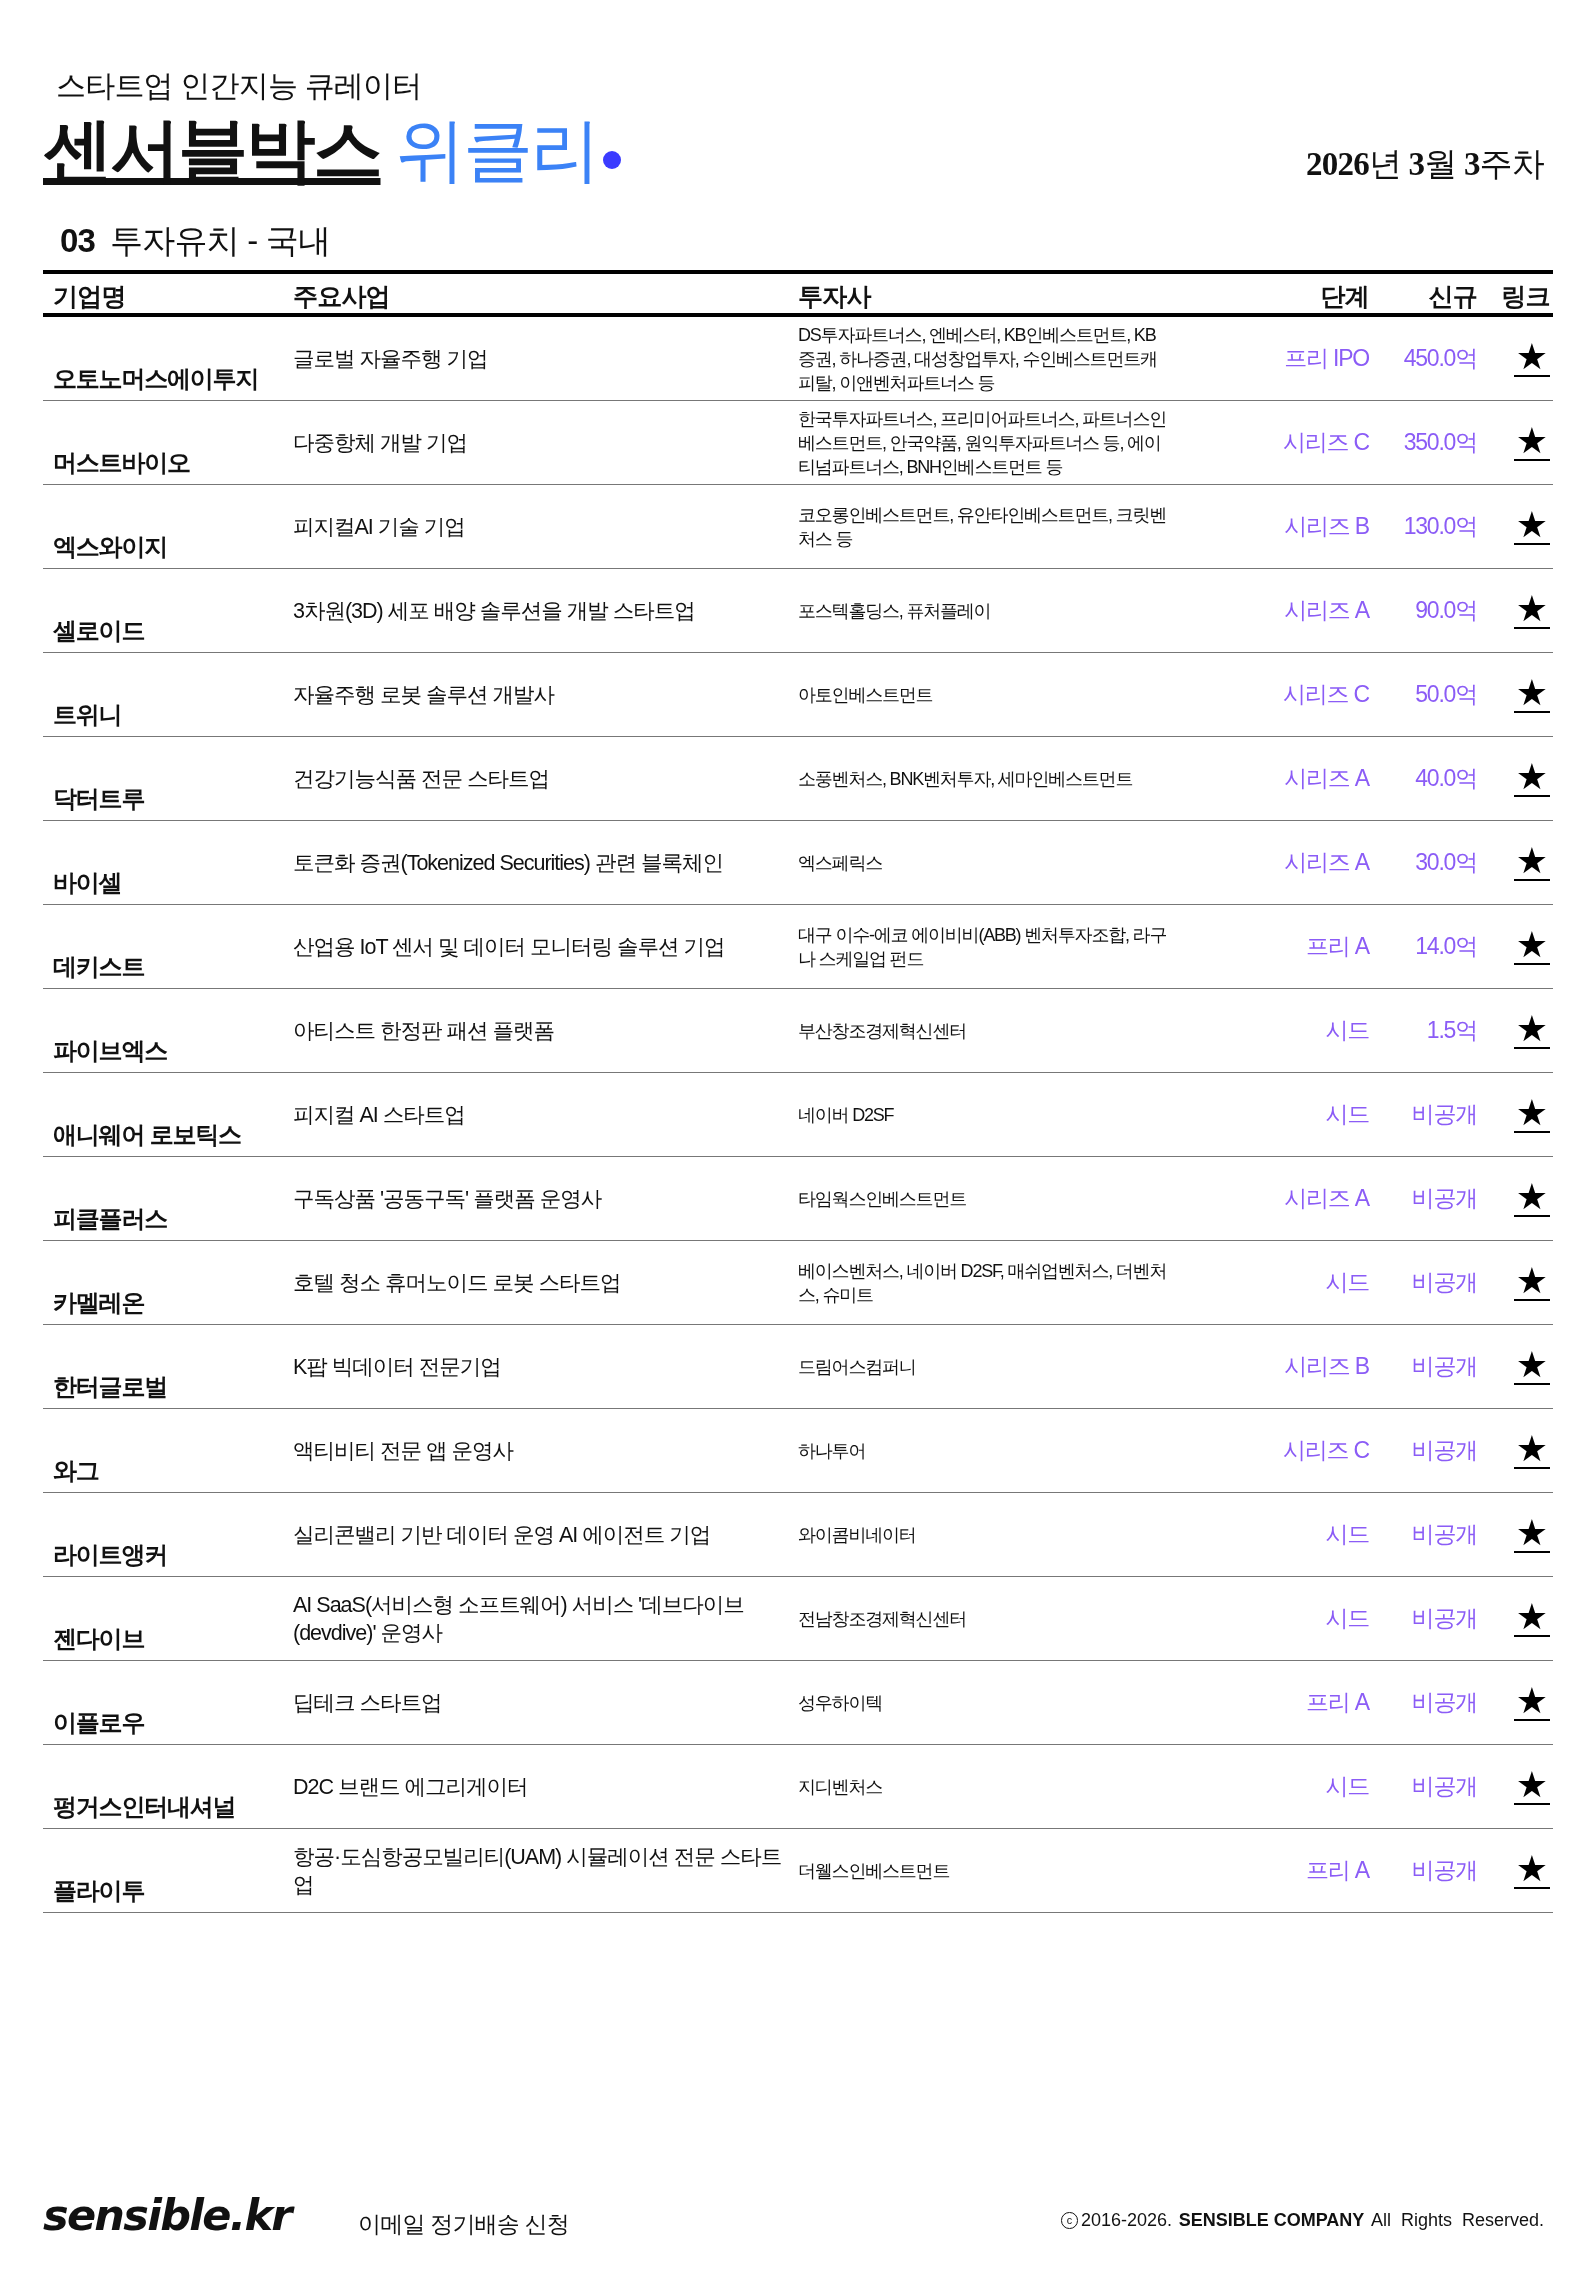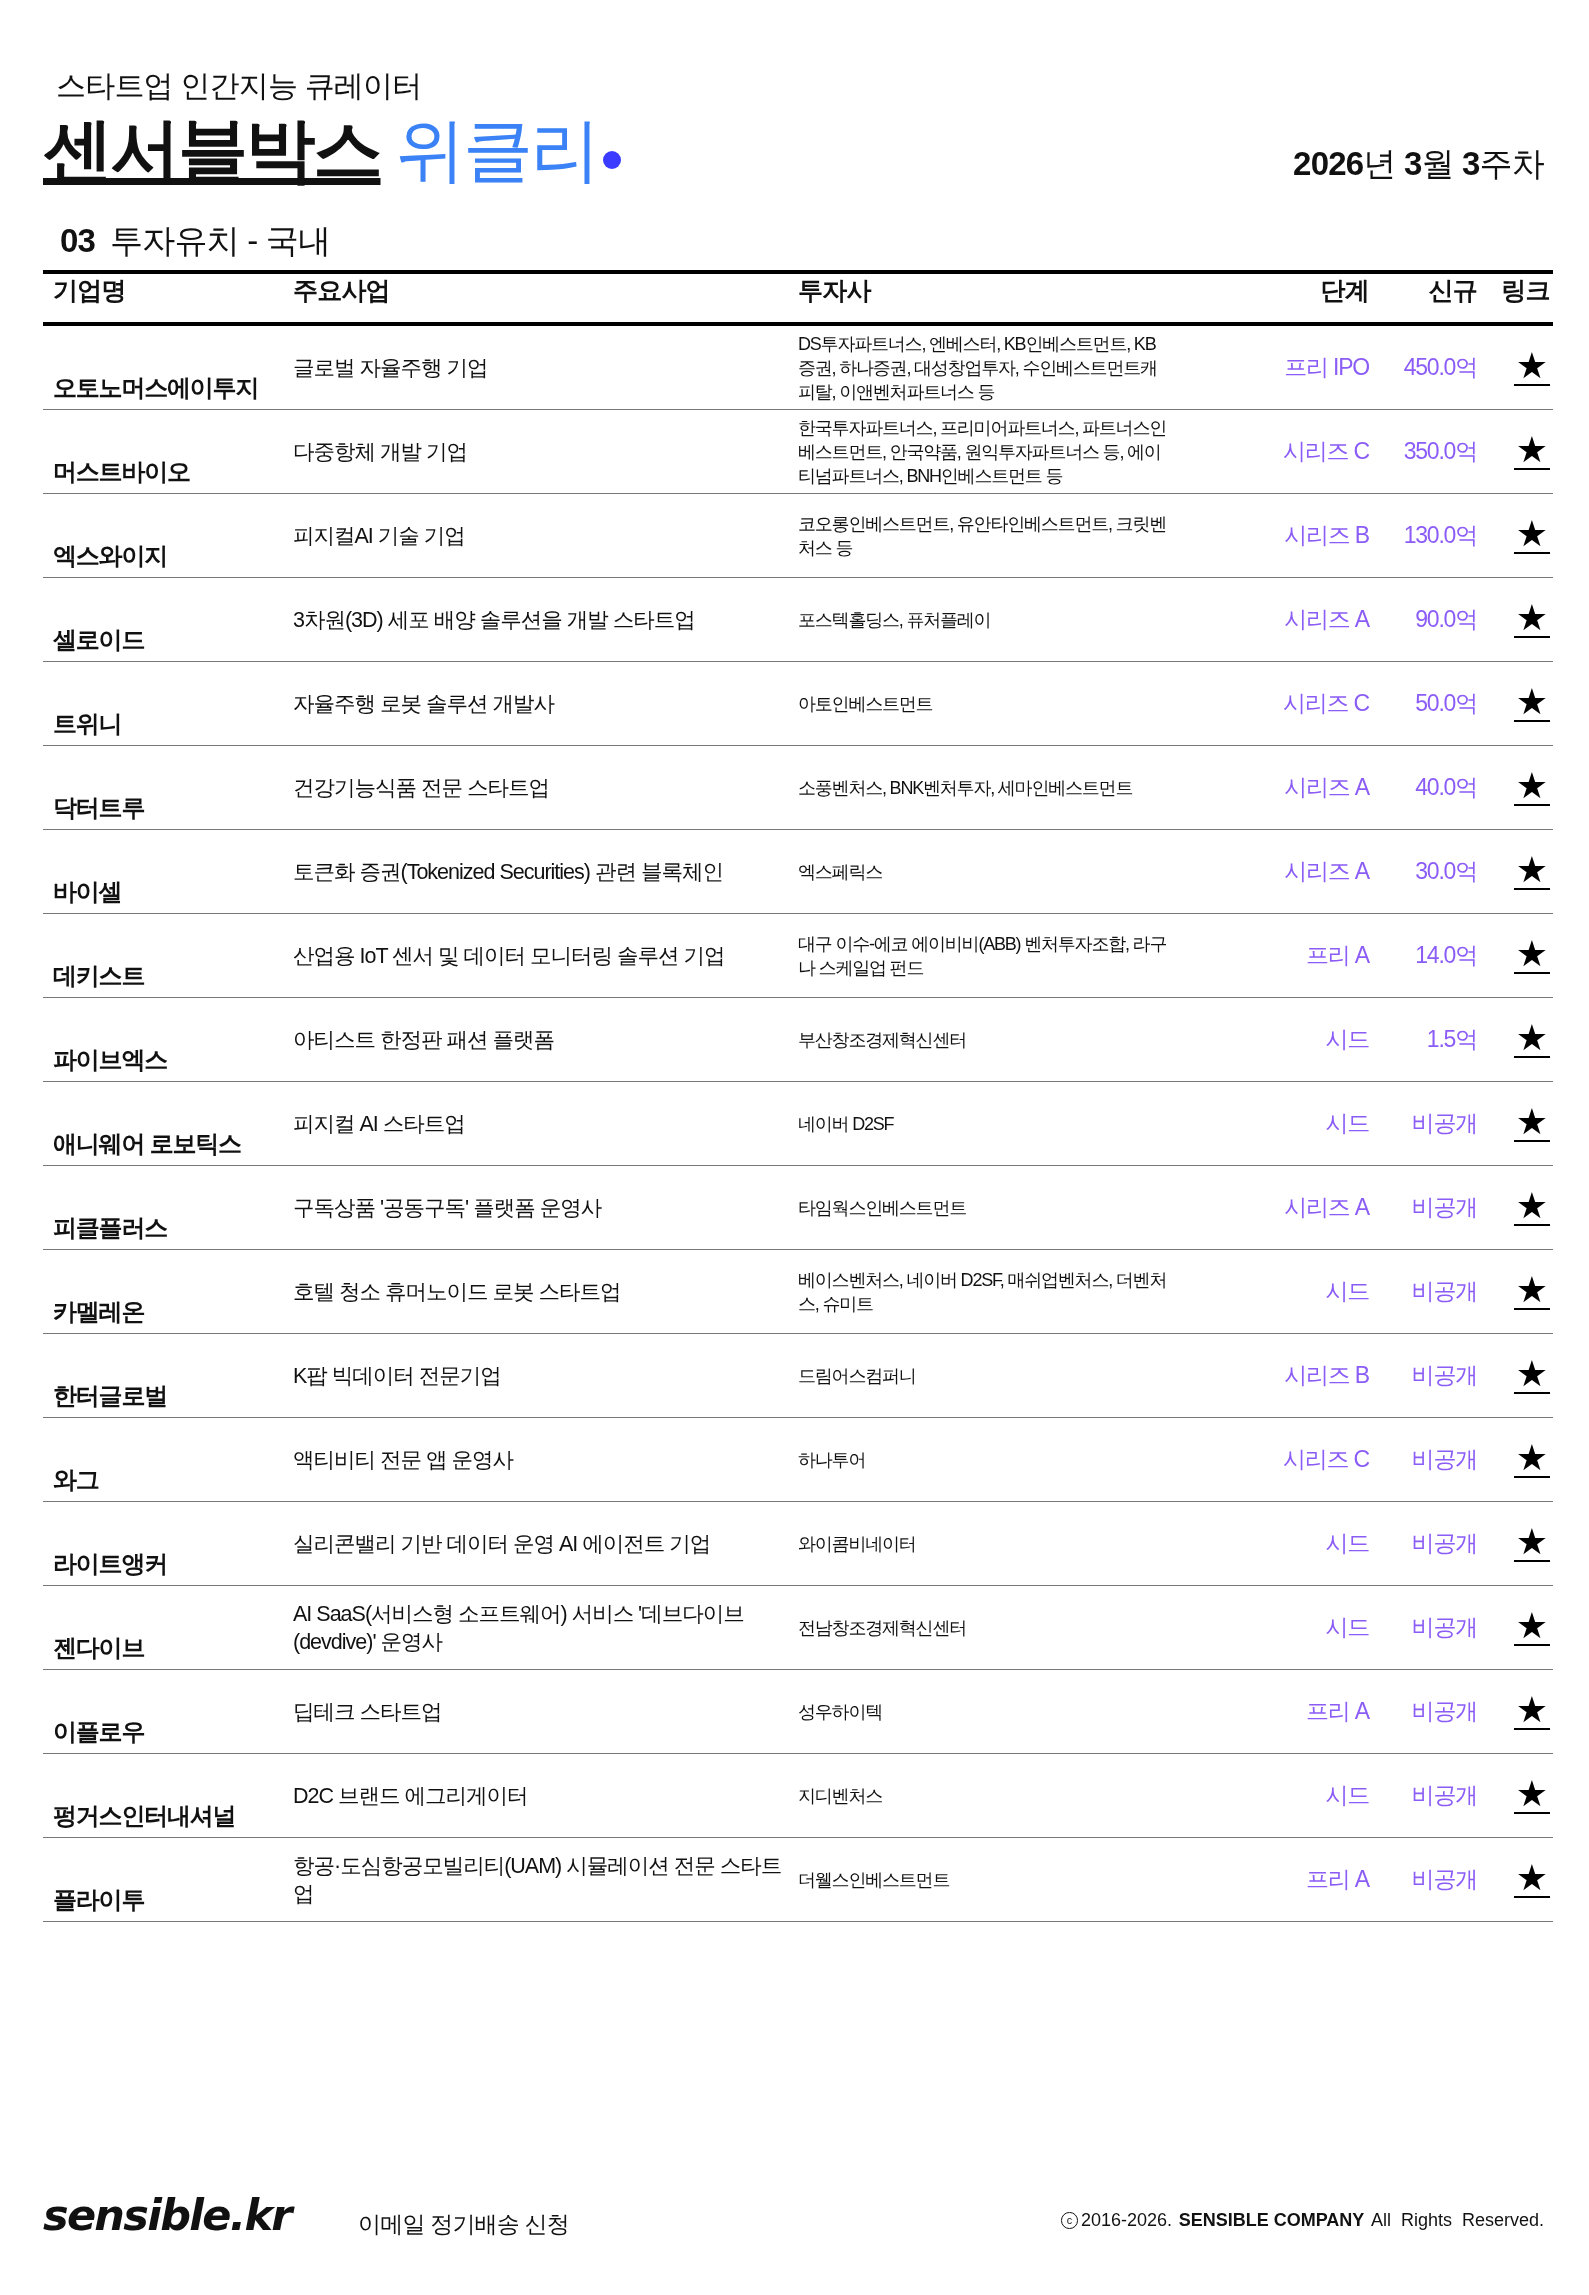--- a/index.html
+++ b/index.html
@@ -4,28 +4,28 @@
 <style>
   * { box-sizing: border-box; margin: 0; padding: 0; }
   html, body { width: 1589px; height: 2295px; background: #ffffff; }
   body { font-family: "Liberation Sans", "DejaVu Sans", sans-serif; color: #111; position: relative; overflow: hidden; }
 
   .subtitle { position: absolute; left: 56px; top: 66px; font-size: 30px; font-weight: 400; color: #111; letter-spacing: -0.8px; }
   .title { position: absolute; left: 43px; top: 109px; font-size: 70px; line-height: 83px; letter-spacing: -2.5px; white-space: nowrap; }
   .title .bold { font-weight: 900; font-family: "DejaVu Sans", sans-serif; text-decoration: underline; }
   .title .light { font-weight: 300; margin-left: 15px; color: #3b82f6; font-family: "Liberation Sans", sans-serif; }
   .title .dot { display: inline-block; width: 18px; height: 18px; border-radius: 50%; background: #3b3bff; margin-left: 5px; vertical-align: 5px; }
-  .issue-date { position: absolute; right: 45px; top: 142px; font-size: 33px; white-space: nowrap; letter-spacing: -0.8px; }
+  .issue-date { position: absolute; right: 45px; top: 142px; font-size: 33px; white-space: nowrap; letter-spacing: -0.8px; font-family: Liberation Serif, serif; }
   .issue-date b { font-weight: 800; }
 
   .section { position: absolute; left: 60px; top: 219px; font-size: 33px; white-space: nowrap; letter-spacing: -0.8px; }
   .section .num { font-weight: 900; margin-right: 15px; }
 
   .table { position: absolute; left: 43px; top: 270px; width: 1510px; }
-  .thead { height: 56px; border-top: 4.1px solid #000; border-bottom: 4.1px solid #000; display: flex; align-items: flex-start; }
+  .thead { height: 47px; border-top: 4.1px solid #000; border-bottom: 4.1px solid #000; display: flex; align-items: flex-end; }
   .th { font-size: 25px; font-weight: 800; letter-spacing: -0.8px; }
   .row { height: 84px; border-bottom: 1.7px solid #777; display: flex; align-items: center; }
 
   .c-name { width: 250px; padding-left: 10px; }
   .c-biz { width: 505px; padding-left: 0; }
   .c-inv { width: 422px; padding-left: 0; }
   .c-stage { width: 149px; text-align: right; }
   .c-amt { width: 108px; text-align: right; }
   .c-link { width: 76px; text-align: right; padding-right: 3.3px; }
 

